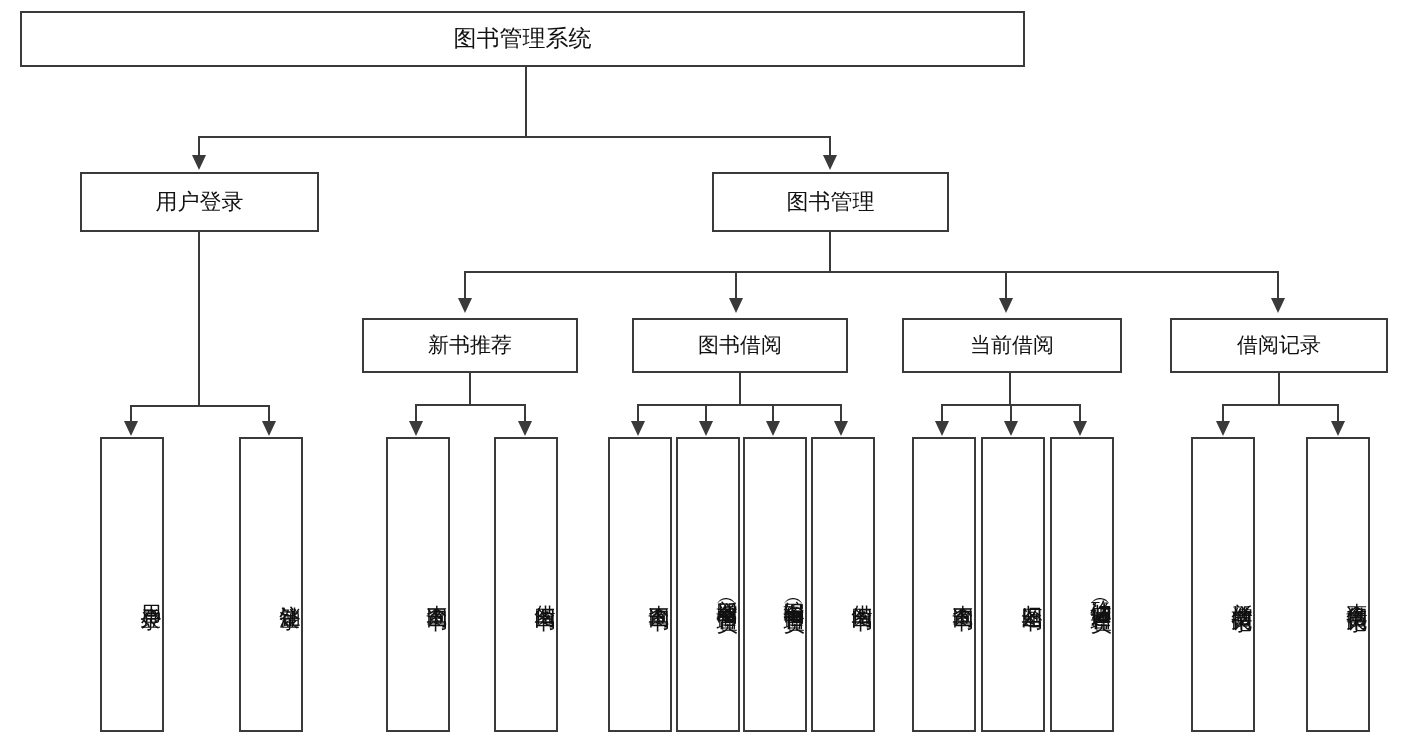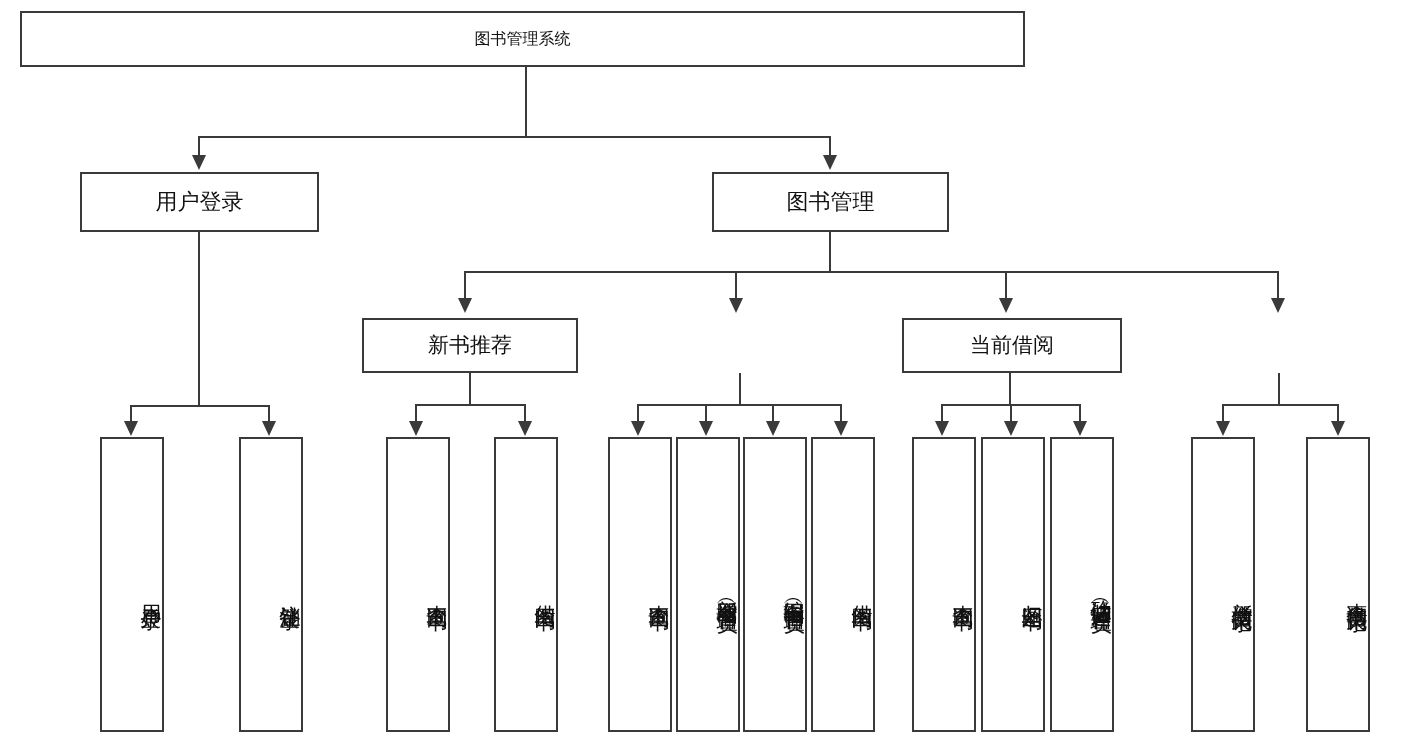--- a/index.html
+++ b/index.html
@@ -23,21 +23,21 @@
     box-sizing: border-box;
     background: #ffffff;
     border: 2px solid #3a3a3a;
     display: flex;
     align-items: center;
     justify-content: center;
     color: #111111;
     line-height: 1.18;
     text-align: center;
   }
-  .node.lvl0 { font-size: 16px; }
+  .node.lvl0 { font-size: 23px; }
   .node.lvl1 { font-size: 22px; }
   .node.lvl2 { font-size: 21px; text-align: right; }
   .node.leaf {
     font-size: 21px;
     writing-mode: vertical-rl;
     text-orientation: upright;
     align-items: flex-start;
     justify-content: center;
     padding-top: 14px;
     letter-spacing: 2px;
@@ -123,22 +123,28 @@
 
   <div class="vline" style="left:1005px; top:271px; height:28px;"></div>
   <div class="arrow" style="left:999px; top:298px;"></div>
 
   <div class="vline" style="left:1277px; top:271px; height:28px;"></div>
   <div class="arrow" style="left:1271px; top:298px;"></div>
 
   <div class="node lvl2" style="left:362px; top:318px; width:216px; height:55px;">
     <span class="nlabel">新书推荐</span>
   </div>
+  <div class="node lvl2" style="left:632px; top:318px; width:216px; height:55px;">
+    <span class="nlabel">图书借阅</span>
+  </div>
   <div class="node lvl2" style="left:902px; top:318px; width:220px; height:55px;">
     <span class="nlabel">当前借阅</span>
+  </div>
+  <div class="node lvl2" style="left:1170px; top:318px; width:218px; height:55px;">
+    <span class="nlabel">借阅记录</span>
   </div>
 
   <div class="vline" style="left:469px; top:373px; height:32px;"></div>
   <div class="hline" style="left:415px; top:404px; width:110px;"></div>
   <div class="vline" style="left:415px; top:404px; height:19px;"></div>
   <div class="arrow" style="left:409px; top:421px;"></div>
   <div class="vline" style="left:524px; top:404px; height:19px;"></div>
   <div class="arrow" style="left:518px; top:421px;"></div>
 
   <div class="vline" style="left:739px; top:373px; height:32px;"></div>

